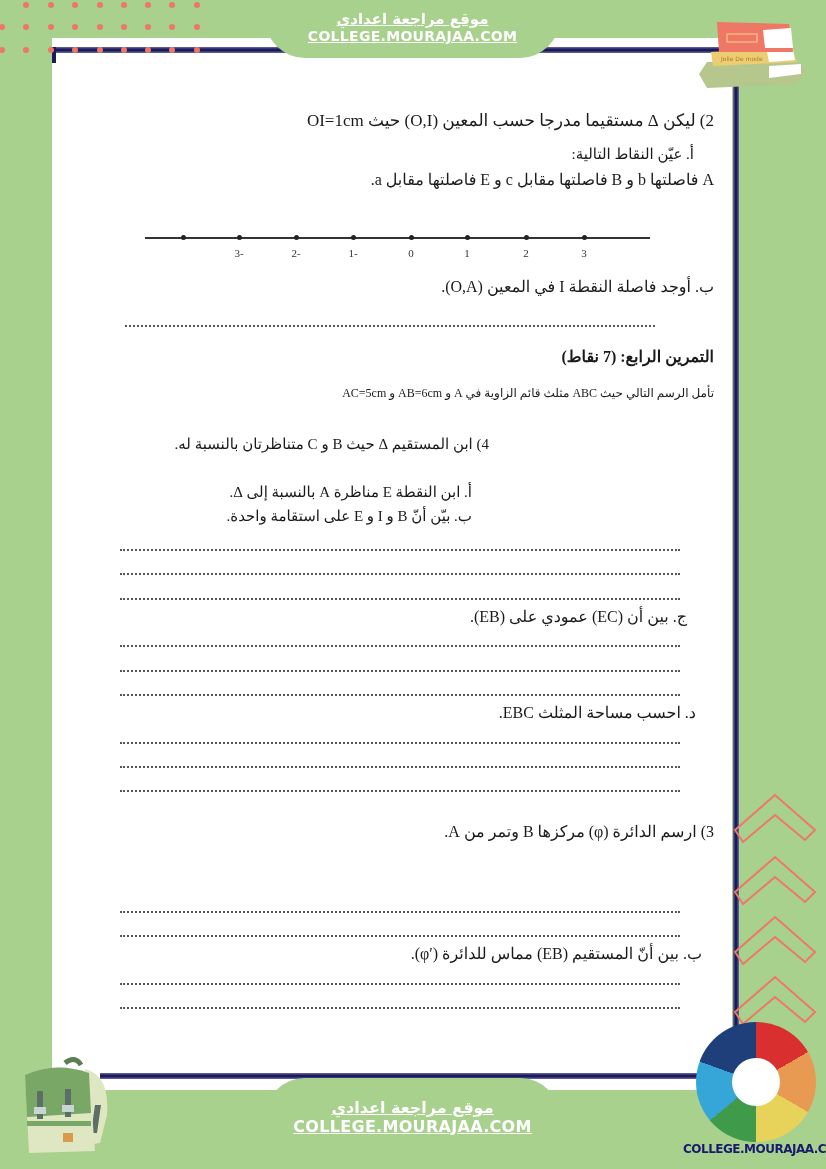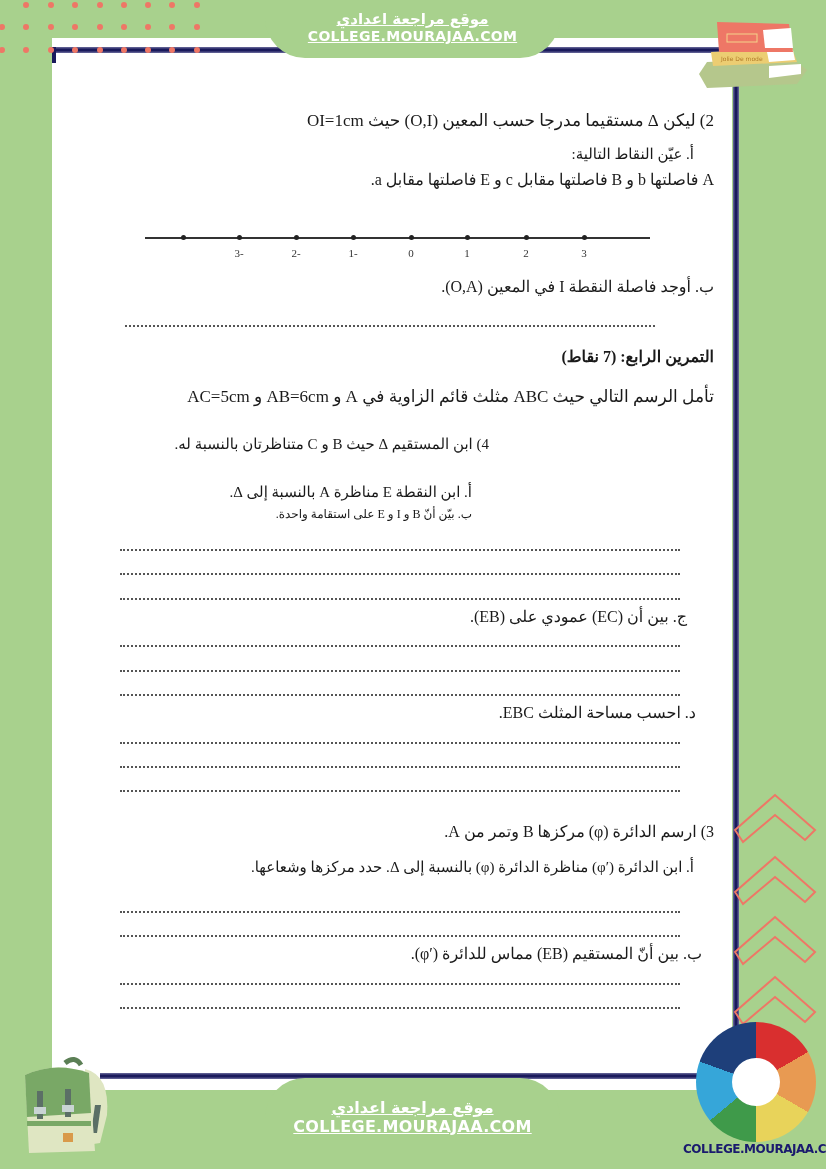--- a/index.html
+++ b/index.html
@@ -113,31 +113,30 @@
   <rect x="30" y="20" width="30" height="8" fill="none" stroke="#f4d48a" stroke-width="1"></rect>
 </svg>
 
 <div class="content" style="top:0; height:1100px;">
   <div class="line" style="top:110px; font-size:17px;">2) ليكن Δ مستقيما مدرجا حسب المعين (O,I) حيث OI=1cm</div>
   <div class="line" style="top:145px; right:20px; font-size:15px;">أ.   عيّن النقاط التالية:</div>
   <div class="line" style="top:170px; font-size:16px;">A فاصلتها b و B فاصلتها مقابل c و E فاصلتها مقابل a.</div>
   <div class="line" style="top:277px; font-size:16px;">ب. أوجد فاصلة النقطة I في المعين (O,A).</div>
 
   <div class="line bold" style="top:347px; font-size:16px;">التمرين الرابع: (7 نقاط)</div>
-  <div class="line" style="top:386px; font-size:17px;margin-left:44px;">تأمل الرسم التالي حيث ABC مثلث قائم الزاوية في A و AB=6cm و AC=5cm</div>
+  <div class="line" style="top:386px; font-size:12px;margin-left:44px;">تأمل الرسم التالي حيث ABC مثلث قائم الزاوية في A و AB=6cm و AC=5cm</div>
 
   <div class="line" style="top:435px; right:225px; font-size:15px;">4) ابن المستقيم Δ حيث B و C متناظرتان بالنسبة له.</div>
   <div class="line" style="top:483px; right:242px; font-size:15px;">أ.   ابن النقطة E مناظرة A بالنسبة إلى Δ.</div>
-  <div class="line" style="top:507px; right:242px; font-size:12px;">ب. بيّن أنّ B و I و E على استقامة واحدة.</div>
+  <div class="line" style="top:507px; right:242px; font-size:15px;">ب. بيّن أنّ B و I و E على استقامة واحدة.</div>
 
   <div class="line" style="top:607px; right:27px; font-size:16px;">ج. بين أن (EC) عمودي على (EB).</div>
   <div class="line" style="top:703px; right:18px; font-size:16px;">د.   احسب مساحة المثلث EBC.</div>
 
   <div class="line" style="top:822px; font-size:16px;">3) ارسم الدائرة (φ) مركزها B وتمر من A.</div>
-  <div class="line" style="top:858px; right:20px; font-size:15px;">أ.   ابن الدائرة (′φ) مناظرة الدائرة (φ) بالنسبة إلى Δ. حدد مركزها وشعاعها.</div>
   <div class="line" style="top:944px; right:12px; font-size:16px;">ب. بين أنّ المستقيم (EB) مماس للدائرة (′φ).</div>
 </div>
 
 <div class="numberline">
   <div class="axis"></div>
   <span class="tick" style="left:36px"></span>
   <span class="tick" style="left:92px"></span>
   <span class="tick" style="left:149px"></span>
   <span class="tick" style="left:206px"></span>
   <span class="tick" style="left:264px"></span>

